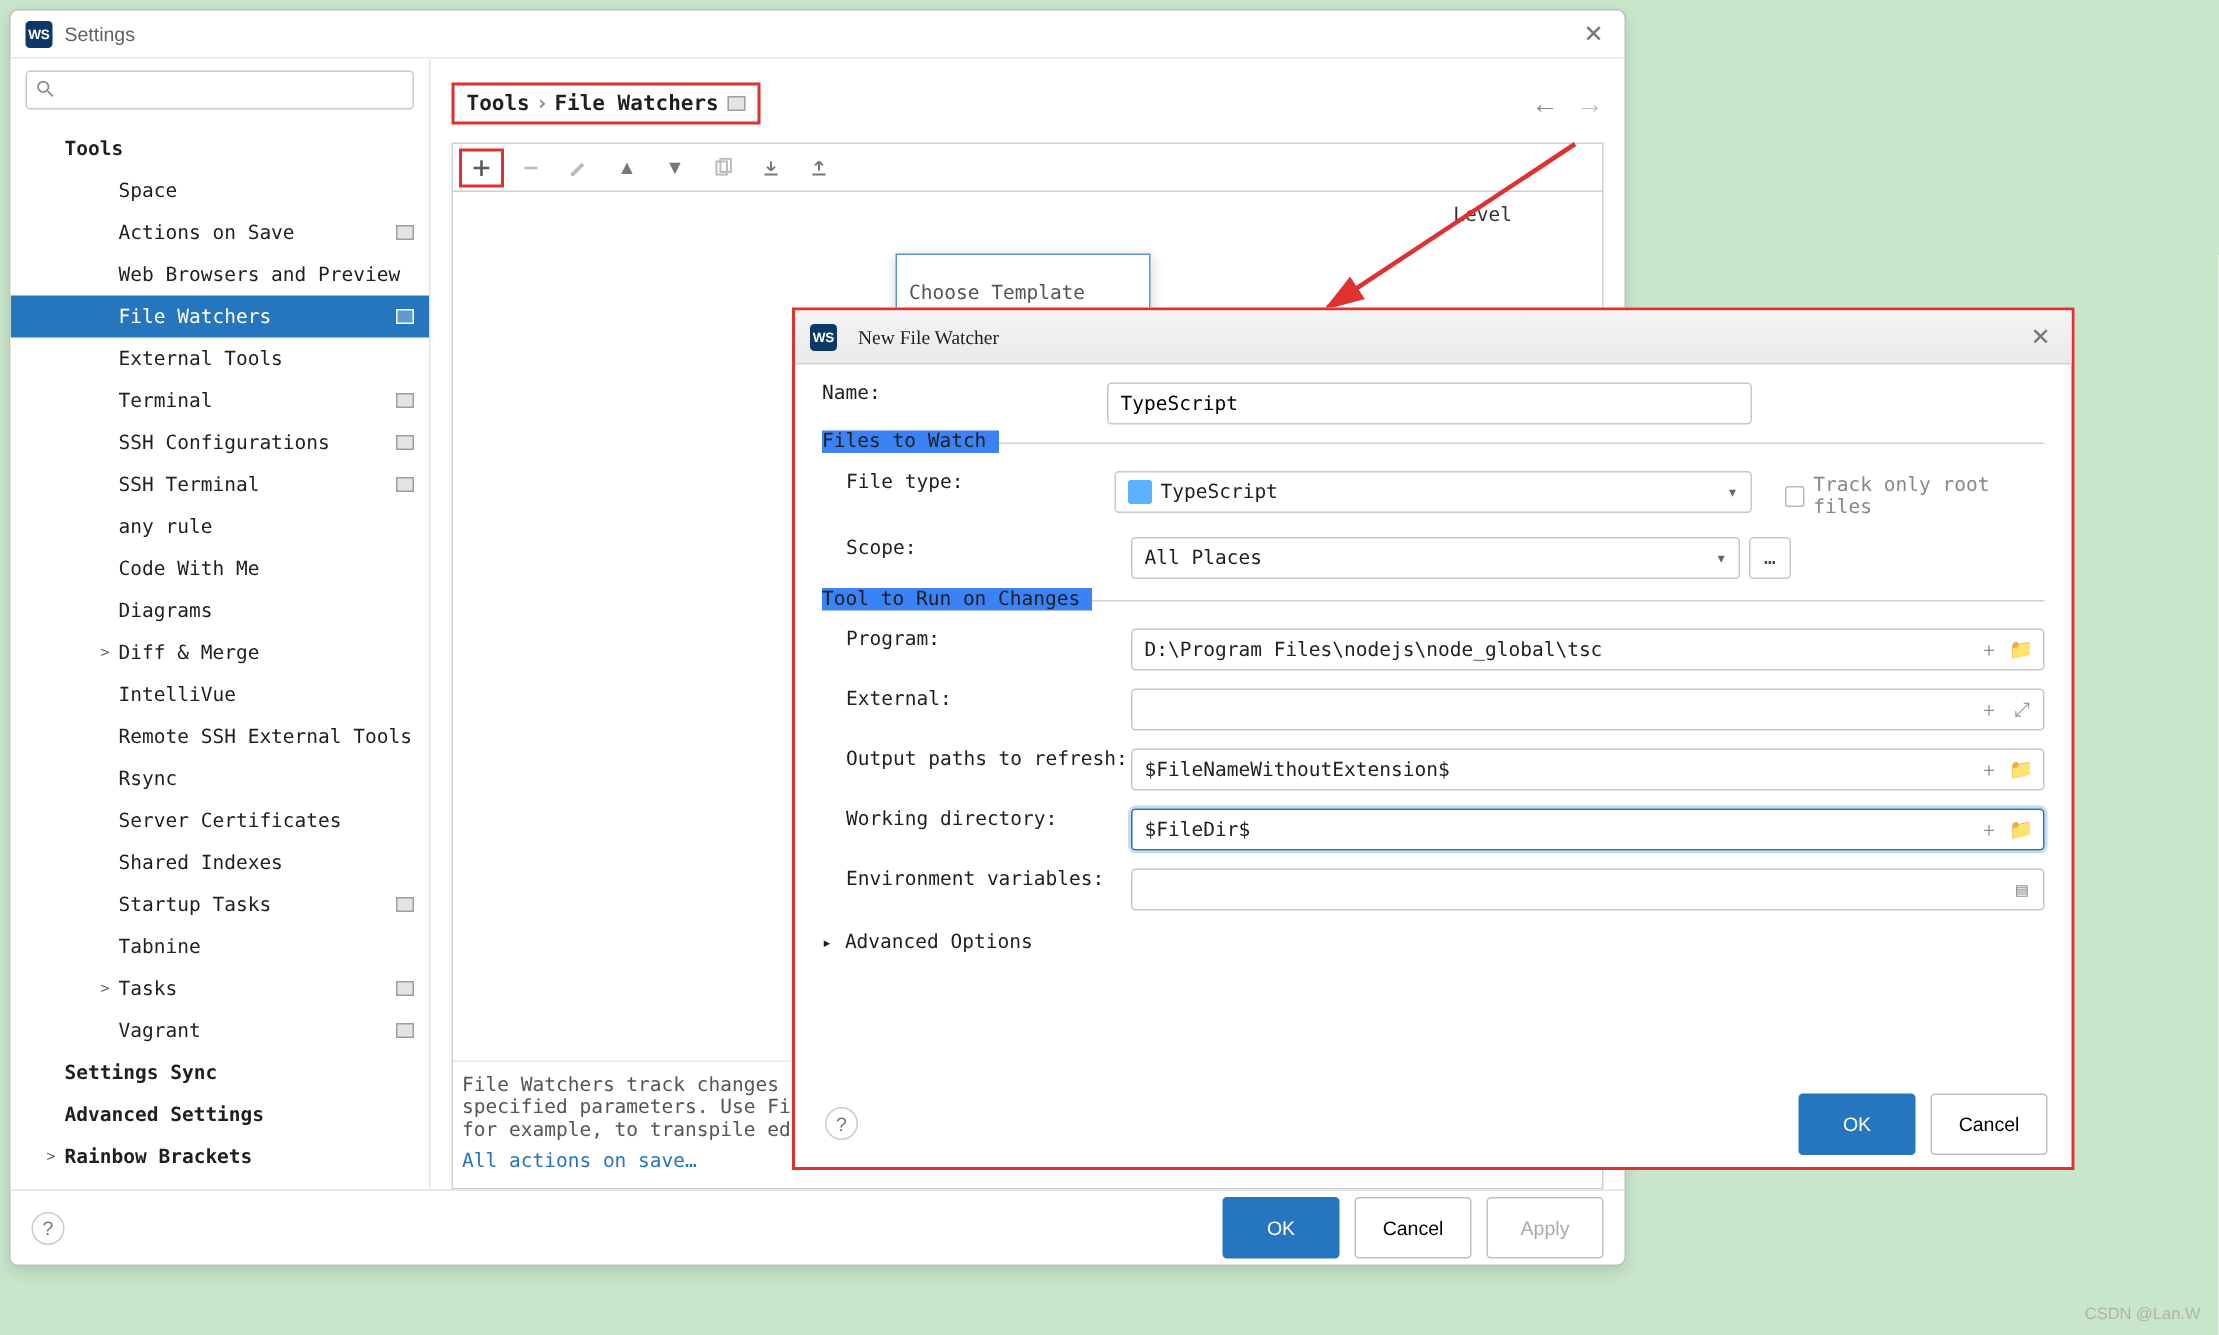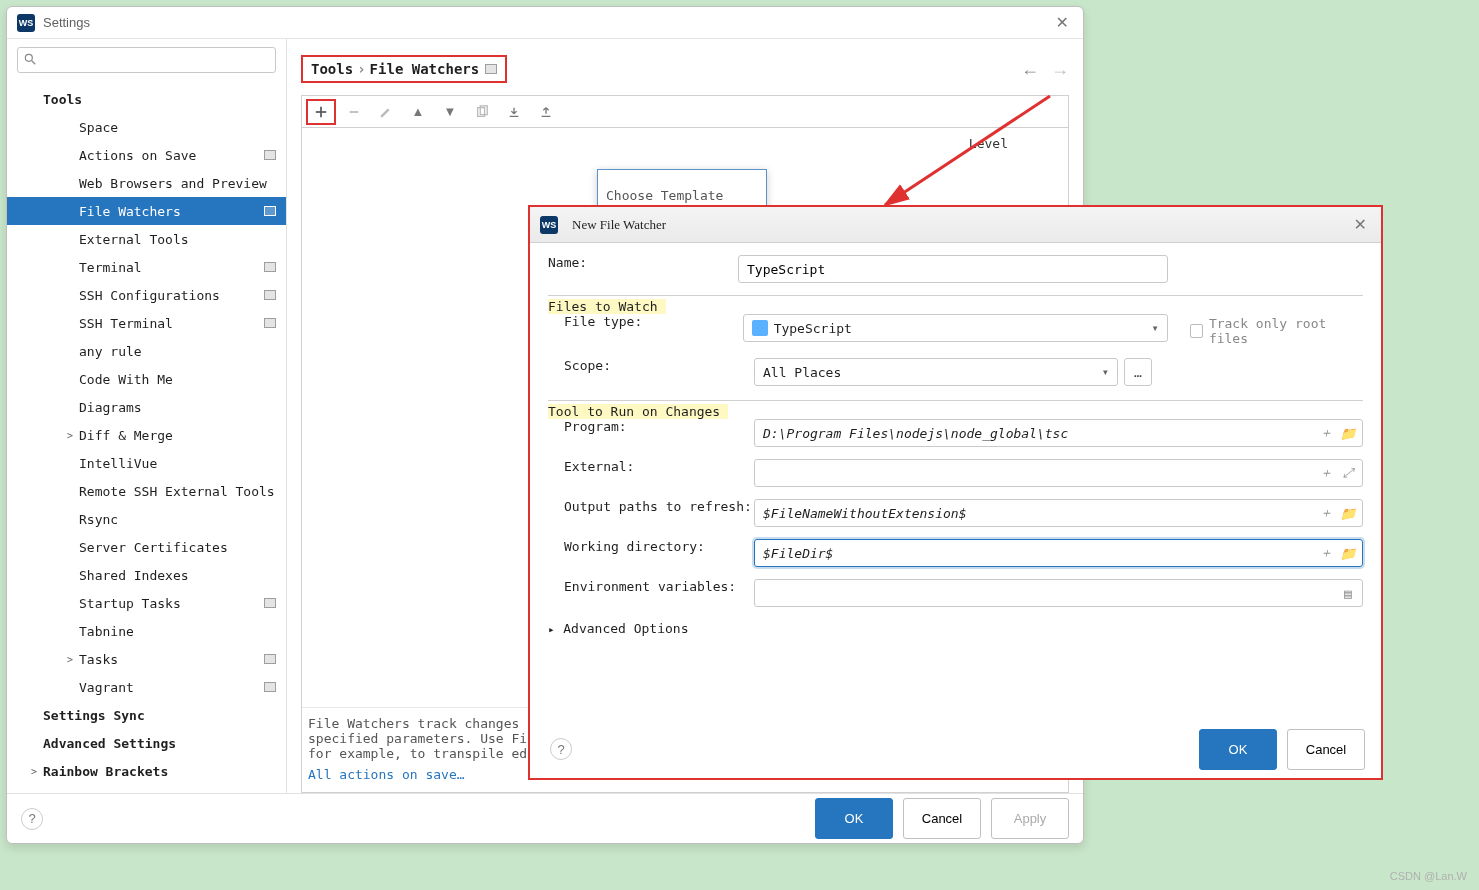--- a/index.html
+++ b/index.html
@@ -242,56 +242,55 @@
   padding: 0 8px;
   font-size:13px;
   font-family:"Consolas","Menlo",monospace;
 }
 .form-input-wrap .combo {
   display:flex; align-items:center; justify-content:space-between;
   cursor:pointer; background:#fff;
 }
 .combo-icon { width:16px; height:16px; background:#59b1ff; border-radius:2px; margin-right:6px; }
 .combo .chev { color:#666; font-size:12px; }
-.pseudo-input { display:flex; align-items:center; position:relative;font-style:italic; }
+.pseudo-input { display:flex; align-items:center; position:relative; }
 .pseudo-input .trailing { position:absolute; right:4px; display:flex; gap:2px; }
 .trail-btn { width:20px; height:20px; display:inline-flex; align-items:center; justify-content:center; color:#929292; cursor:pointer; }
 .pseudo-input.focused { border-color:#2675bf; box-shadow: 0 0 0 2px rgba(38,117,191,.25); }
 
 .section-title { margin: 8px 0 10px 0; }
 .section-title.with-caret::before { content:"▸ "; font-size:11px; margin-right:2px; }
 
 .fieldset {
   position:relative;
   border-top:1px solid #d0d0d0;
   padding-top: 18px;
   margin-top: 10px;
   margin-bottom: 14px;
 }
 .fieldset .legend {
   position:absolute; top:-9px; left:0;
-  background:#fef9c3; padding-right:8px;
+  background:#3b82f6; padding-right:8px;
   font-family:"Consolas","Menlo",monospace;
-  margin-top:12px;
 }
 
 .checkbox-cell { margin-left:22px; display:flex; align-items:center; gap:6px; color:#888; }
 .checkbox-cell .cb { width:14px; height:14px; border:1px solid #bbb; border-radius:2px; display:inline-block; }
 
 .nfw-footer {
   height: 58px;
   display:flex; align-items:center;
   padding: 0 16px;
 }
 .nfw-footer .help-btn { margin-left:4px; }
 .nfw-footer .spacer { flex:1; }
 #two-row { align-items:flex-start; }
 #two-row .checkbox-cell { margin-top:2px; }
 .small-ft-wrap { width: 425px; }
-.scoped-ft-wrap { width: 364px; }
+.scoped-ft-wrap { width: 406px; }
 .scope-extra { width:28px; height:28px; border:1px solid #c9c9c9; border-radius:3px; margin-left:6px; display:inline-flex; align-items:center; justify-content:center; color:#444; cursor:pointer; }
 .watermark { position:absolute; right:12px; bottom:8px; font-size:11px; color:#b0b0b0; }
 </style>
 </head>
 <body>
 
 <div class="settings-window">
   <div class="settings-titlebar">
     <div class="ws-icon">WS</div>
     <div class="title">Settings</div>

